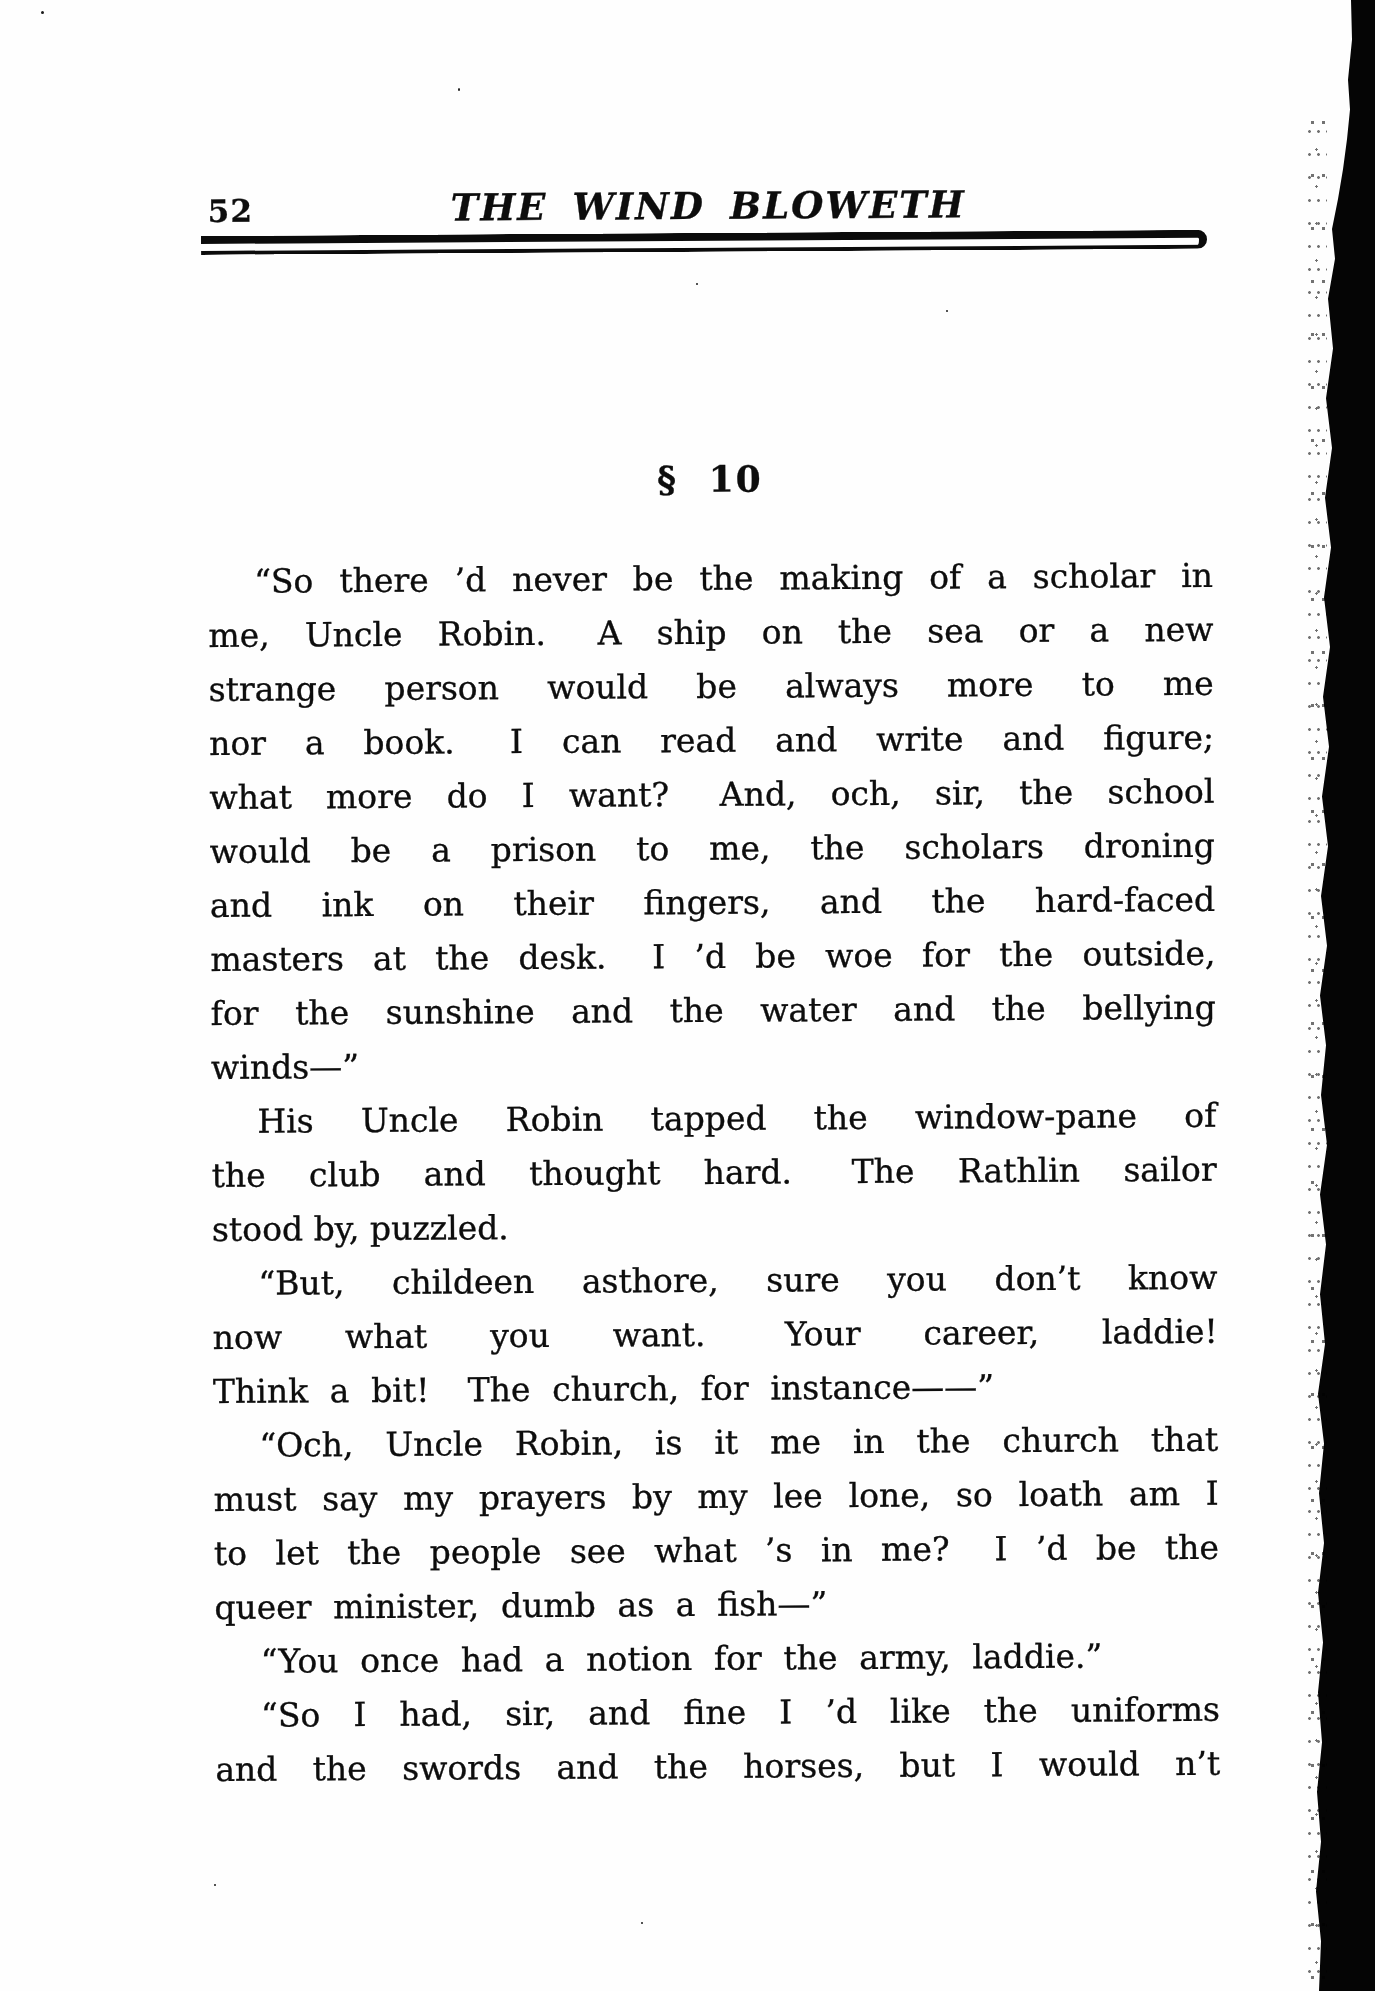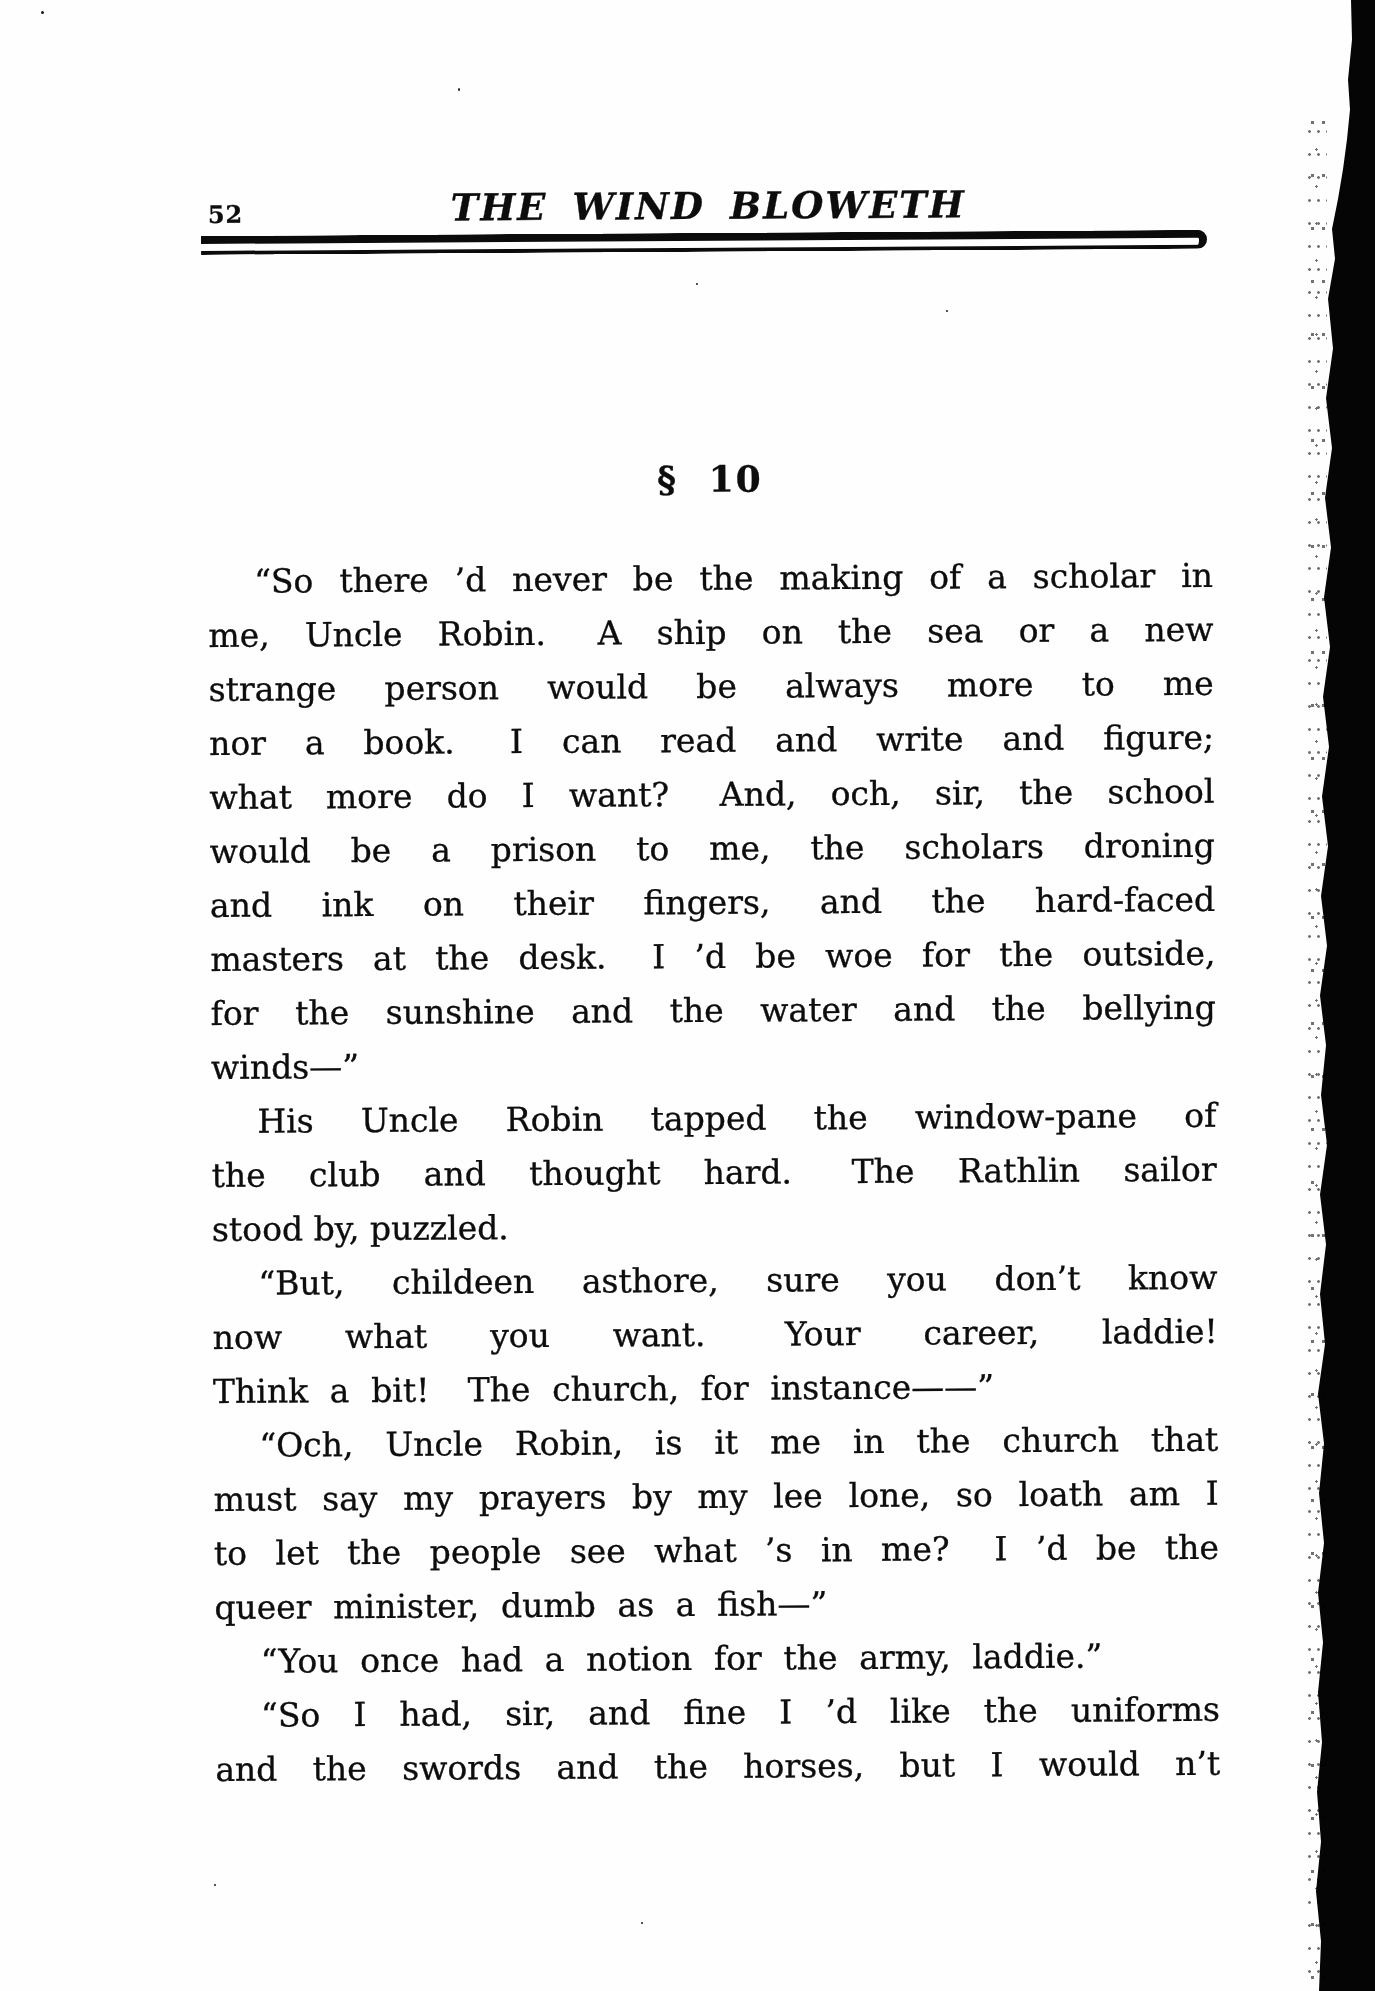--- a/index.html
+++ b/index.html
@@ -19,21 +19,21 @@
     position: absolute; inset: 0;
     transform: rotate(-0.35deg);
     transform-origin: 50% 45%;
   }
   
   .header-row {
     position: absolute; top: 184px; left: 210px; width: 1005px; height: 44px;
   }
   .page-number {
     position: absolute; left: 2px; bottom: 2px;
-    font-size: 24px; font-weight: bold; letter-spacing: 1px;
+    font-size: 31px; font-weight: bold; letter-spacing: 1px;
     -webkit-text-stroke: 0.3px #0d0d0d;
   }
   .running-title {
     margin: 0; text-align: center;
     font-size: 37px; font-style: italic; font-weight: 600;
     letter-spacing: 2px; word-spacing: 10px;
     -webkit-text-stroke: 0.3px #0d0d0d;
   }
   
   .header-rule {

